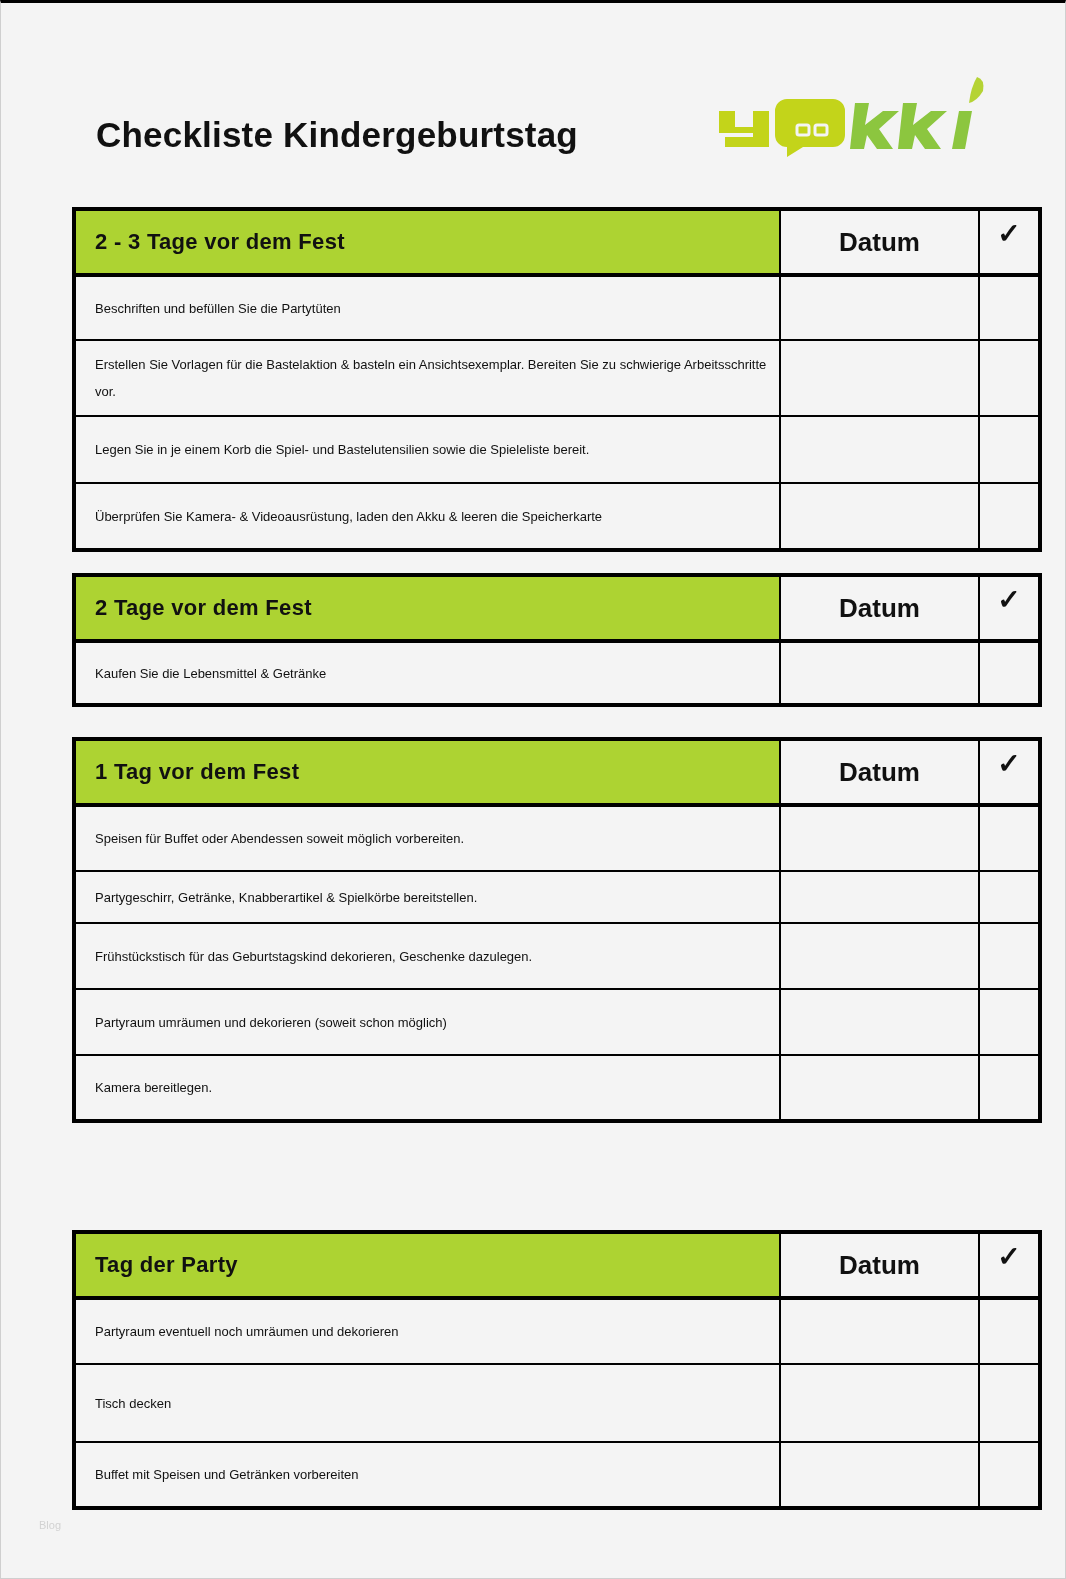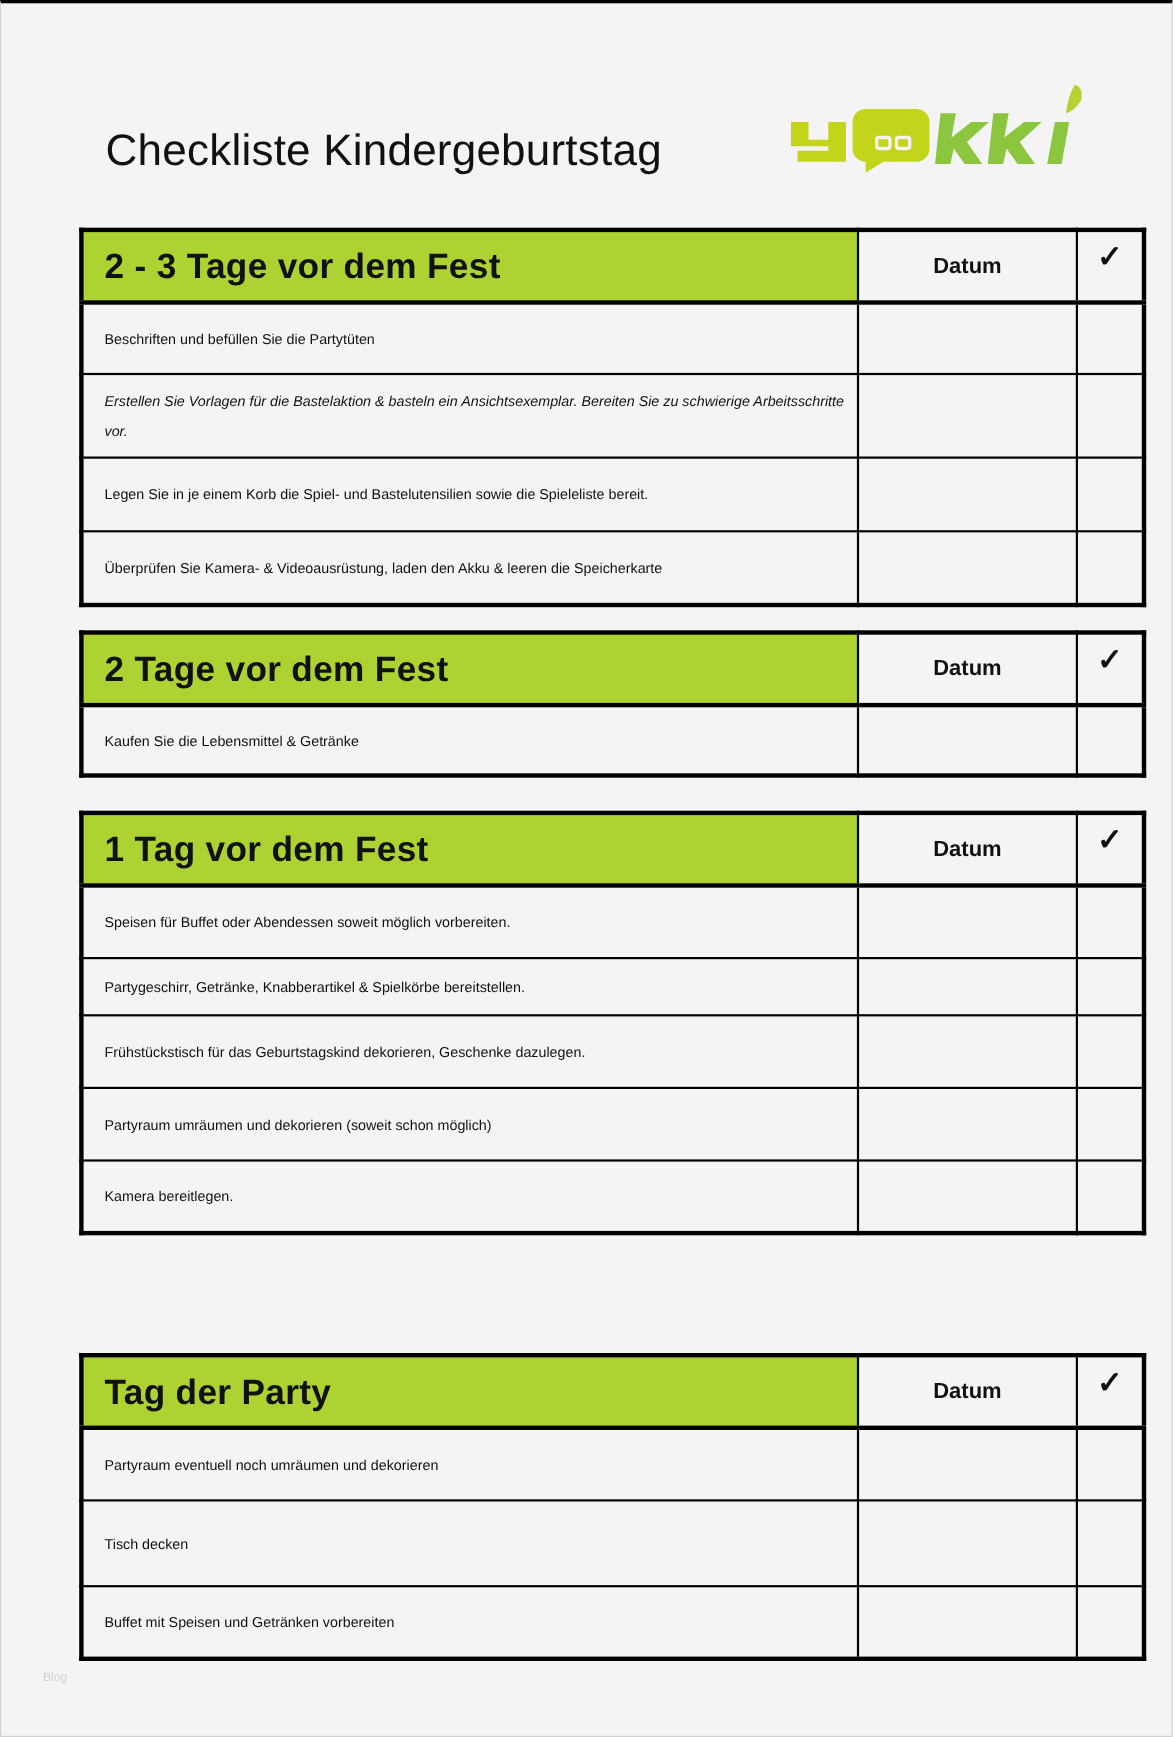--- a/index.html
+++ b/index.html
@@ -15,21 +15,21 @@
       position: absolute; left: 0; top: 0;
       width: 1064px; height: 1575px;
       border-top: 3px solid #000;
       border-left: 1px solid #cfcfcf;
       border-right: 1px solid #cfcfcf;
       border-bottom: 1px solid #cfcfcf;
       background: #f4f4f4;
     }
     .title {
       position: absolute; left: 95px; top: 112px;
-      font-size: 40px; font-weight: normal;
+      font-size: 35px; font-weight: bold;
       letter-spacing: 0.2px;
       margin: 0;
     }
     .logo {
       position: absolute; left: 714px; top: 70px;
       width: 290px; height: 90px;
     }
     .checklist {
       position: absolute; left: 71px;
       width: 970px;
@@ -43,27 +43,27 @@
     .checklist th, .checklist td {
       border: 2px solid #000;
       padding: 0;
       vertical-align: middle;
     }
     .checklist thead th { border-bottom: 4px solid #000; height: 56px; }
     .section-title {
       background: #add332;
       text-align: left;
       padding-left: 19px !important;
-      font-size: 32px; font-weight: bold;
+      font-size: 22px; font-weight: bold;
       letter-spacing: 0.3px;
     }
     .date-head {
       background: #f4f4f4;
       text-align: center;
-      font-size: 20px; font-weight: bold;
+      font-size: 26px; font-weight: bold;
     }
     .check-head {
       background: #f4f4f4;
       text-align: center;
       font-size: 28px; font-weight: bold;
       vertical-align: top !important;
       padding-top: 6px !important;
     }
     .task {
       font-size: 13px;
@@ -112,21 +112,21 @@
         <th class="date-head">Datum</th>
         <th class="check-head">✓</th>
       </tr>
     </thead>
     <tbody>
       <tr style="height:65px;">
         <td class="task">Beschriften und befüllen Sie die Partytüten</td>
         <td class="cell-empty"></td>
         <td class="cell-empty"></td>
       </tr>
-      <tr style="height:76px;font-style:italic;">
+      <tr style="height:76px;">
         <td class="task">Erstellen Sie Vorlagen für die Bastelaktion &amp; basteln ein Ansichtsexemplar. Bereiten Sie zu schwierige Arbeitsschritte vor.</td>
         <td class="cell-empty"></td>
         <td class="cell-empty"></td>
       </tr>
       <tr style="height:67px;">
         <td class="task">Legen Sie in je einem Korb die Spiel- und Bastelutensilien sowie die Spieleliste bereit.</td>
         <td class="cell-empty"></td>
         <td class="cell-empty"></td>
       </tr>
       <tr style="height:67px;">

